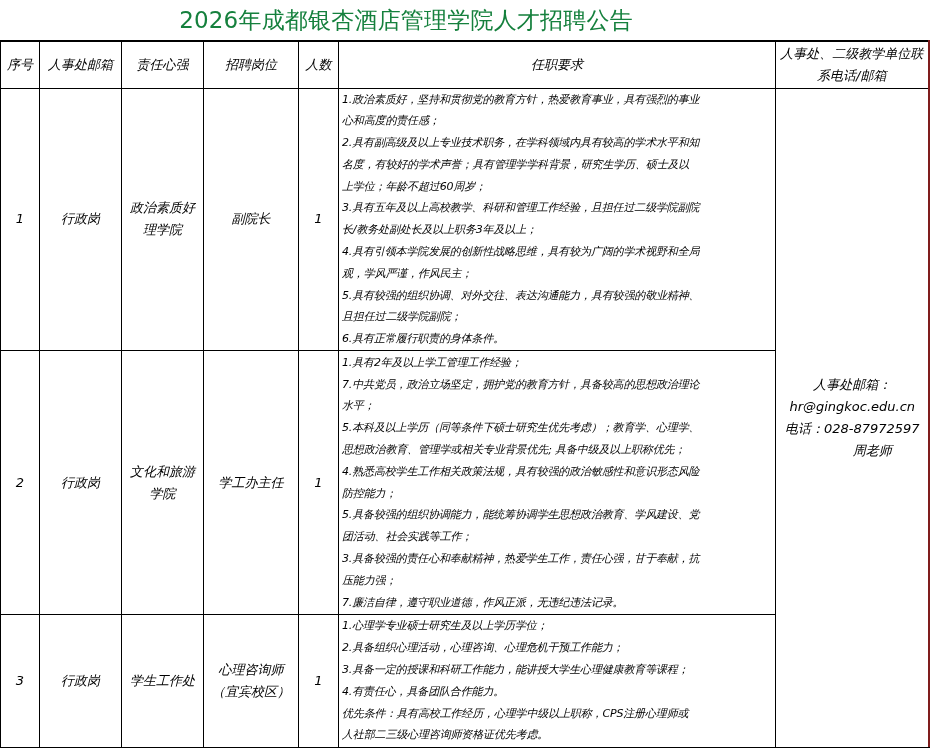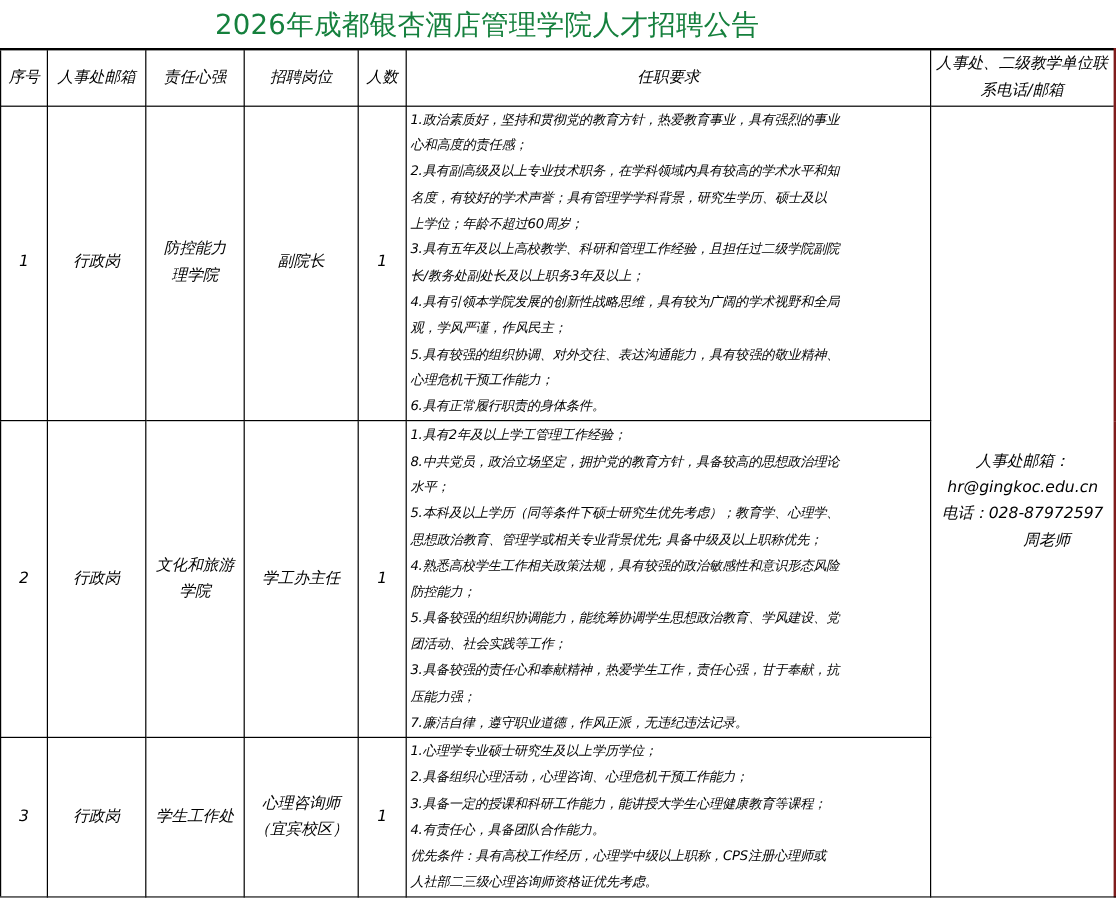--- a/index.html
+++ b/index.html
@@ -52,39 +52,39 @@
       <th>任职要求</th>
       <th>人事处、二级教学单位联系电话/邮箱</th>
     </tr>
   </thead>
   <tbody>
 
     <tr style="height:262px">
       <td>1</td>
       <td>行政岗</td>
       <td>
-        <span class="dept">防控能力</span>
+        <span class="dept">政治素质好</span>
         <span class="dept">理学院</span>
       </td>
       <td>
         <span class="pos">副院长</span>
       </td>
       <td>1</td>
       <td class="req">
         <span class="req-line">1.政治素质好，坚持和贯彻党的教育方针，热爱教育事业，具有强烈的事业</span>
         <span class="req-line">心和高度的责任感；</span>
         <span class="req-line">2.具有副高级及以上专业技术职务，在学科领域内具有较高的学术水平和知</span>
         <span class="req-line">名度，有较好的学术声誉；具有管理学学科背景，研究生学历、硕士及以</span>
         <span class="req-line">上学位；年龄不超过60周岁；</span>
         <span class="req-line">3.具有五年及以上高校教学、科研和管理工作经验，且担任过二级学院副院</span>
         <span class="req-line">长/教务处副处长及以上职务3年及以上；</span>
         <span class="req-line">4.具有引领本学院发展的创新性战略思维，具有较为广阔的学术视野和全局</span>
         <span class="req-line">观，学风严谨，作风民主；</span>
         <span class="req-line">5.具有较强的组织协调、对外交往、表达沟通能力，具有较强的敬业精神、</span>
-        <span class="req-line">心理危机干预工作能力；</span>
+        <span class="req-line">且担任过二级学院副院；</span>
         <span class="req-line">6.具有正常履行职责的身体条件。</span>
       </td>
       <td class="contact-cell" rowspan="3">
         <span class="contact-line">人事处邮箱：</span>
         <span class="contact-line">hr@gingkoc.edu.cn</span>
         <span class="contact-line">电话：028-87972597</span>
         <span class="contact-line teacher">周老师</span>
       </td>
     </tr>
 
@@ -94,21 +94,21 @@
       <td>
         <span class="dept">文化和旅游</span>
         <span class="dept">学院</span>
       </td>
       <td>
         <span class="pos">学工办主任</span>
       </td>
       <td>1</td>
       <td class="req">
         <span class="req-line">1.具有2年及以上学工管理工作经验；</span>
-        <span class="req-line">8.中共党员，政治立场坚定，拥护党的教育方针，具备较高的思想政治理论</span>
+        <span class="req-line">7.中共党员，政治立场坚定，拥护党的教育方针，具备较高的思想政治理论</span>
         <span class="req-line">水平；</span>
         <span class="req-line">5.本科及以上学历（同等条件下硕士研究生优先考虑）；教育学、心理学、</span>
         <span class="req-line">思想政治教育、管理学或相关专业背景优先; 具备中级及以上职称优先；</span>
         <span class="req-line">4.熟悉高校学生工作相关政策法规，具有较强的政治敏感性和意识形态风险</span>
         <span class="req-line">防控能力；</span>
         <span class="req-line">5.具备较强的组织协调能力，能统筹协调学生思想政治教育、学风建设、党</span>
         <span class="req-line">团活动、社会实践等工作；</span>
         <span class="req-line">3.具备较强的责任心和奉献精神，热爱学生工作，责任心强，甘于奉献，抗</span>
         <span class="req-line">压能力强；</span>
         <span class="req-line">7.廉洁自律，遵守职业道德，作风正派，无违纪违法记录。</span>

